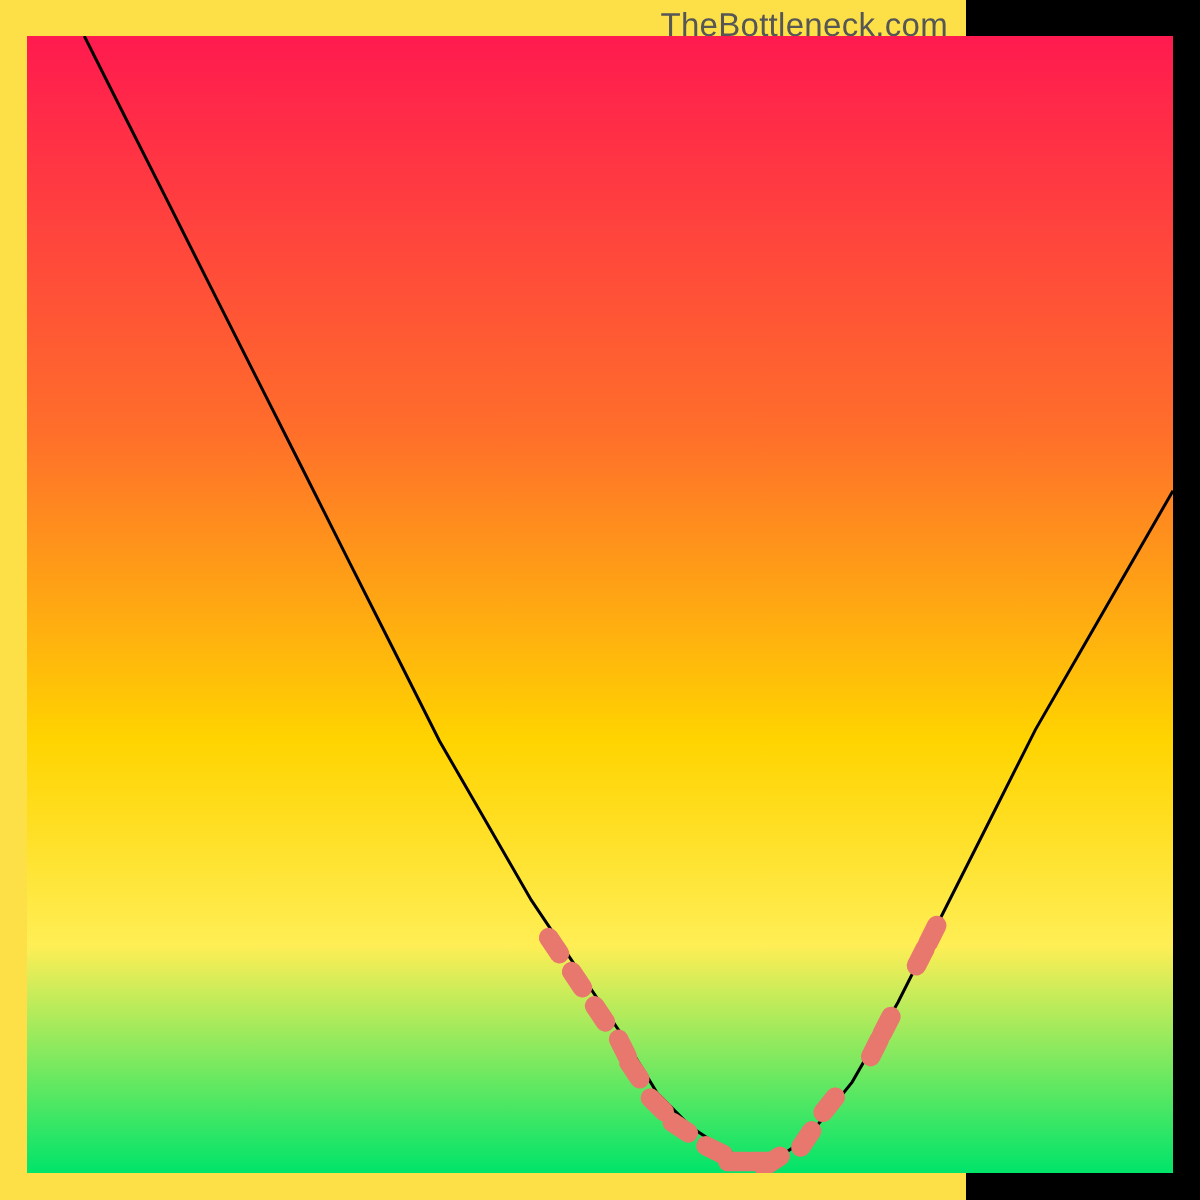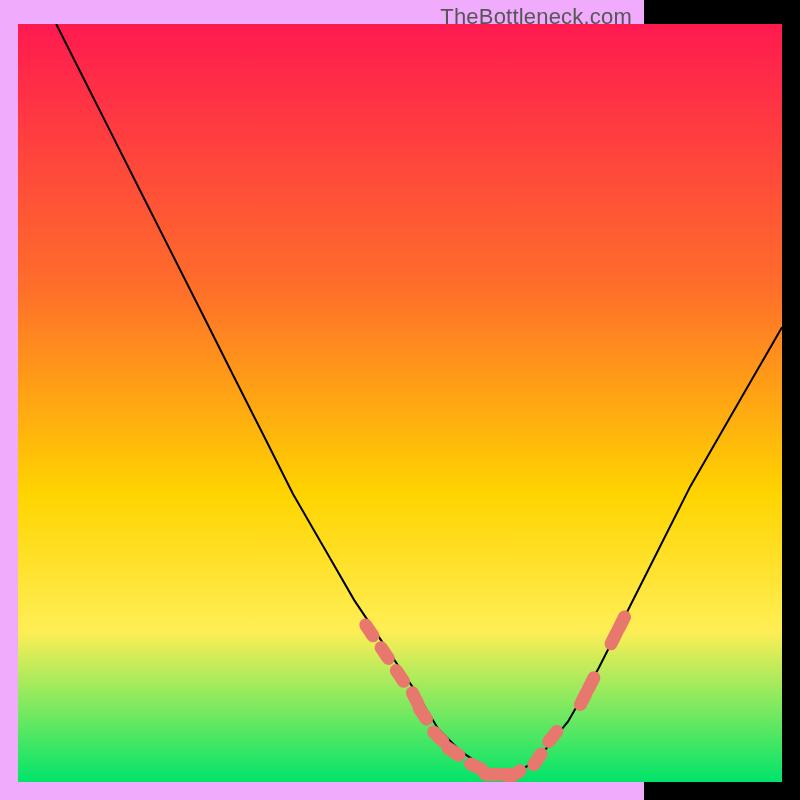--- a/index.html
+++ b/index.html
@@ -1,21 +1,21 @@
 <!DOCTYPE html>
 <html><head>
 <meta charset="utf-8">
 <style>
   * { margin: 0; padding: 0; box-sizing: border-box; }
   html, body { width: 800px; height: 800px; overflow: hidden; background: #000; }
   .container {
     width: 644px;
     height: 800px;
     position: relative;
-    background: #f0abfc;
+    background: #fde047;
   }
   .watermark {
     position: absolute;
     top: 4px;
     right: 12px;
     font-family: Arial, Helvetica, sans-serif;
     font-size: 22px;
     color: #565656;
     font-weight: 400;
     letter-spacing: 0.2px;

